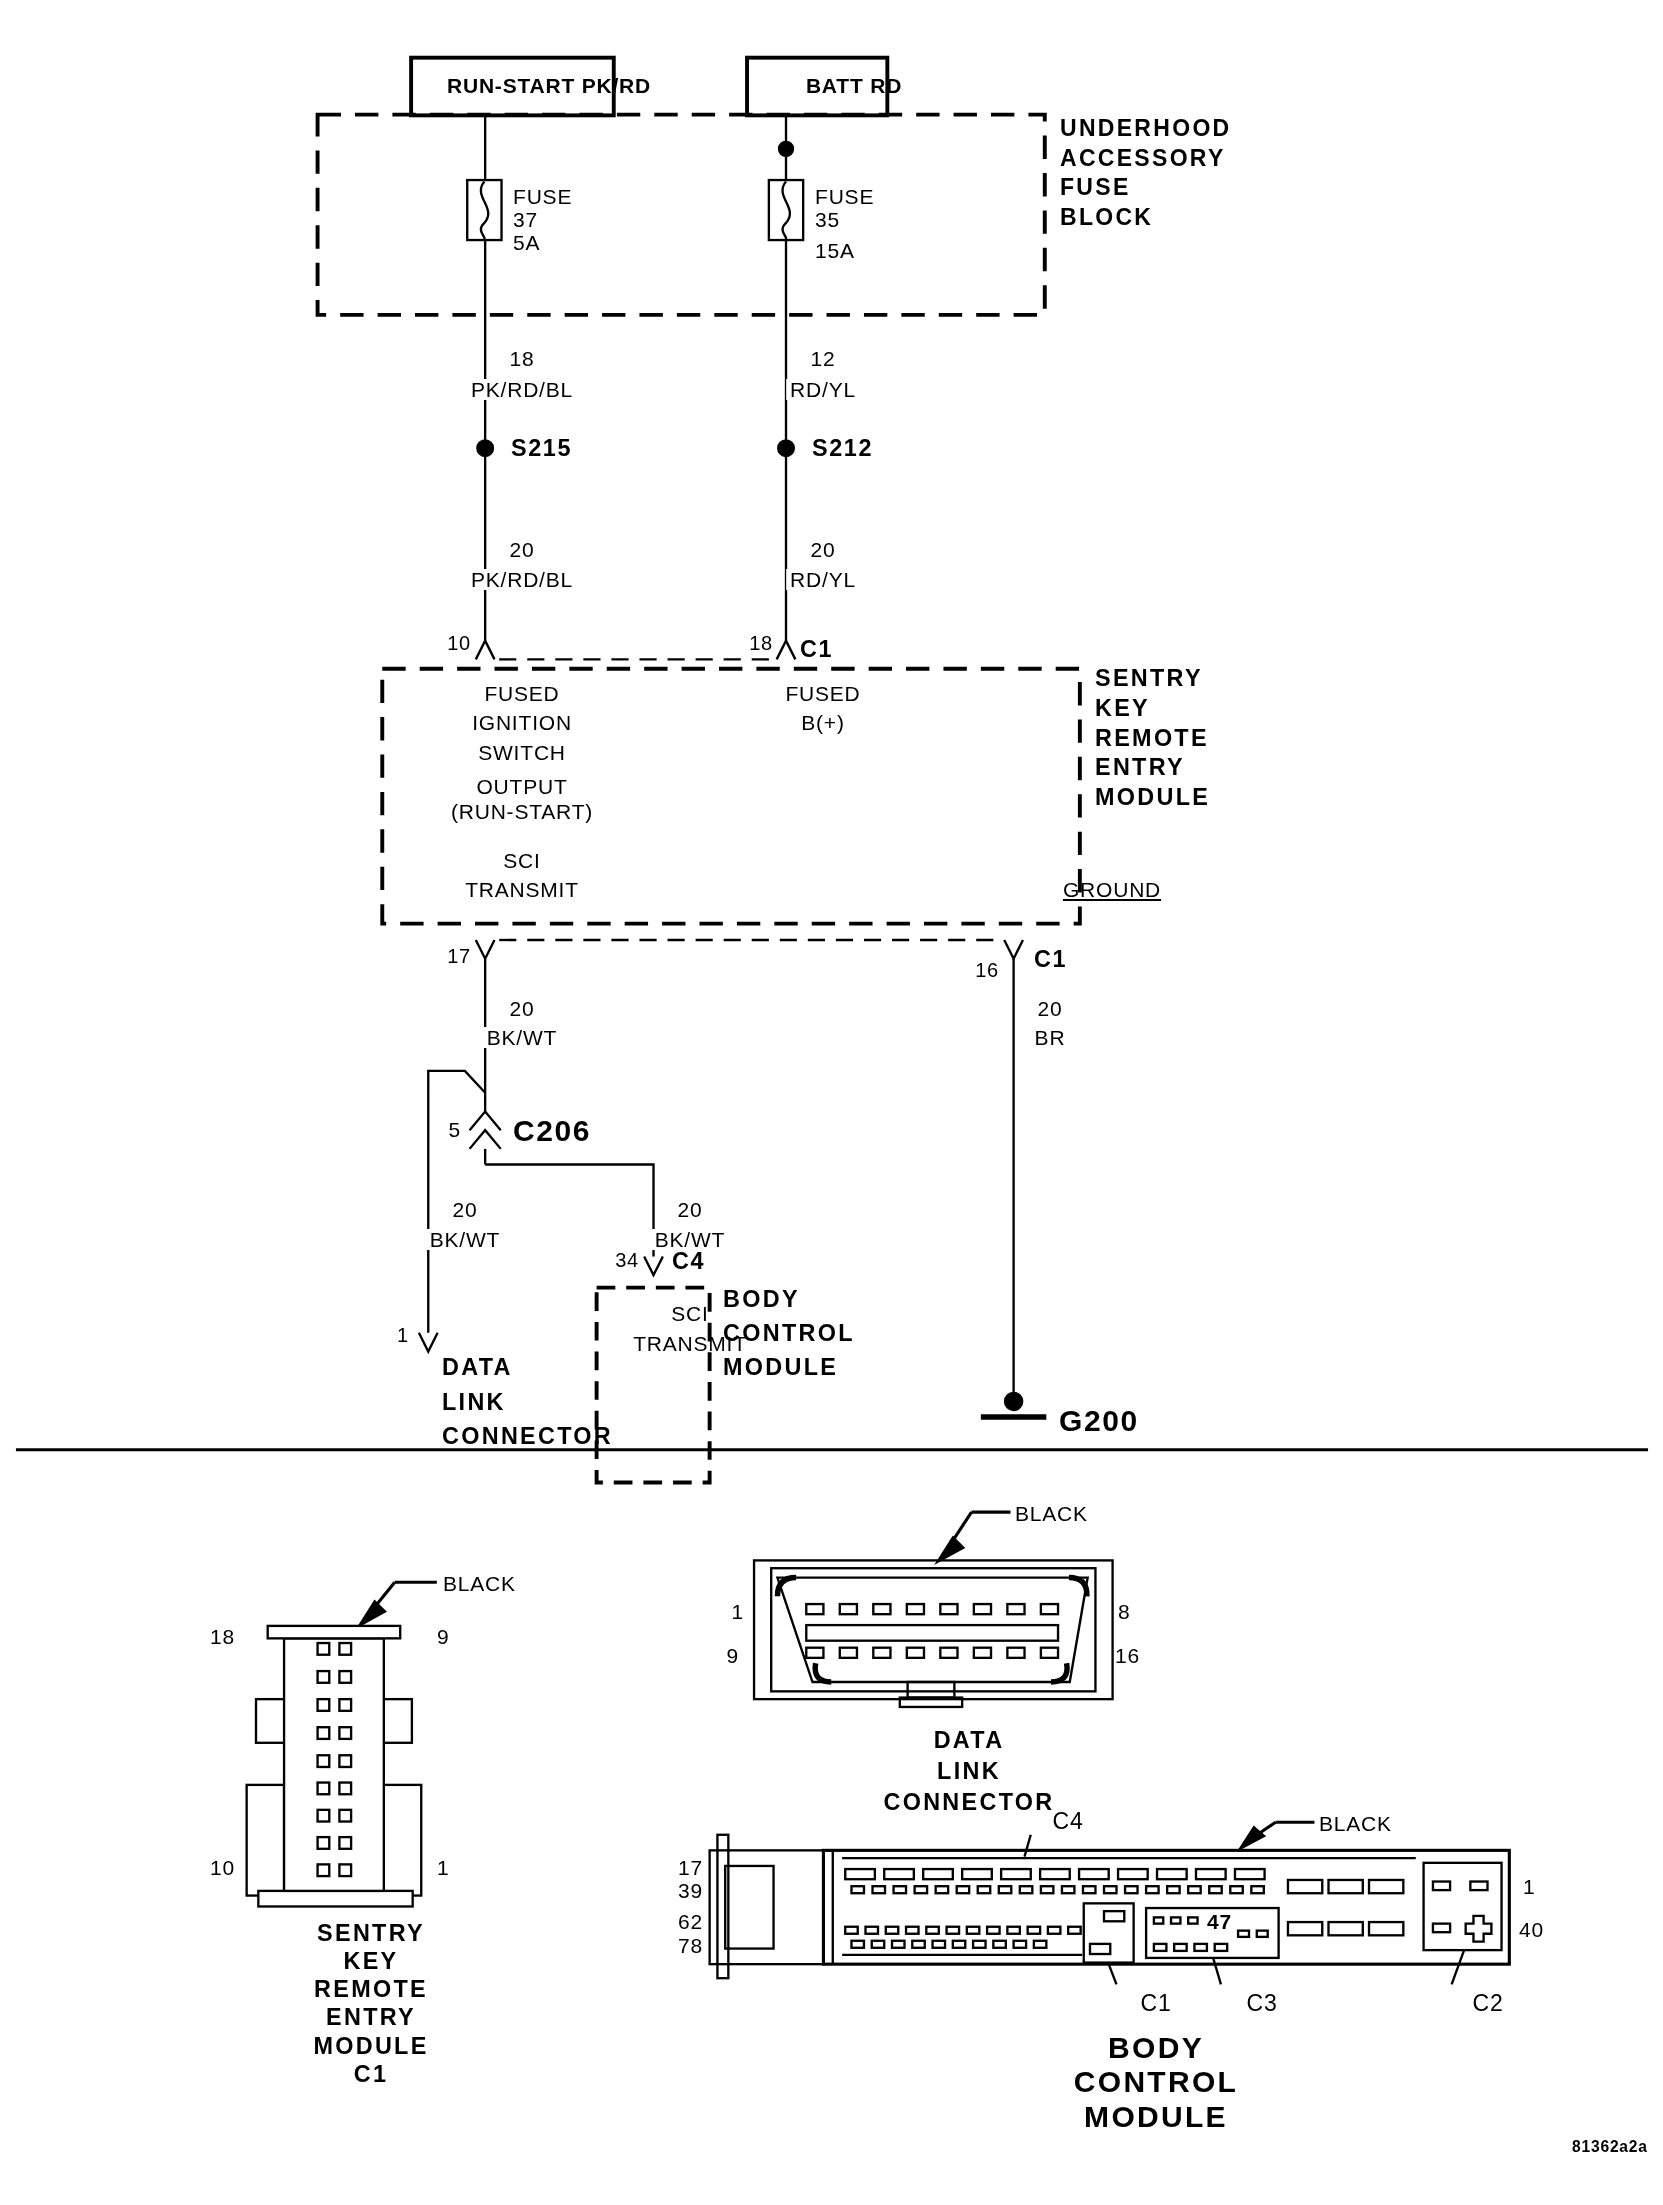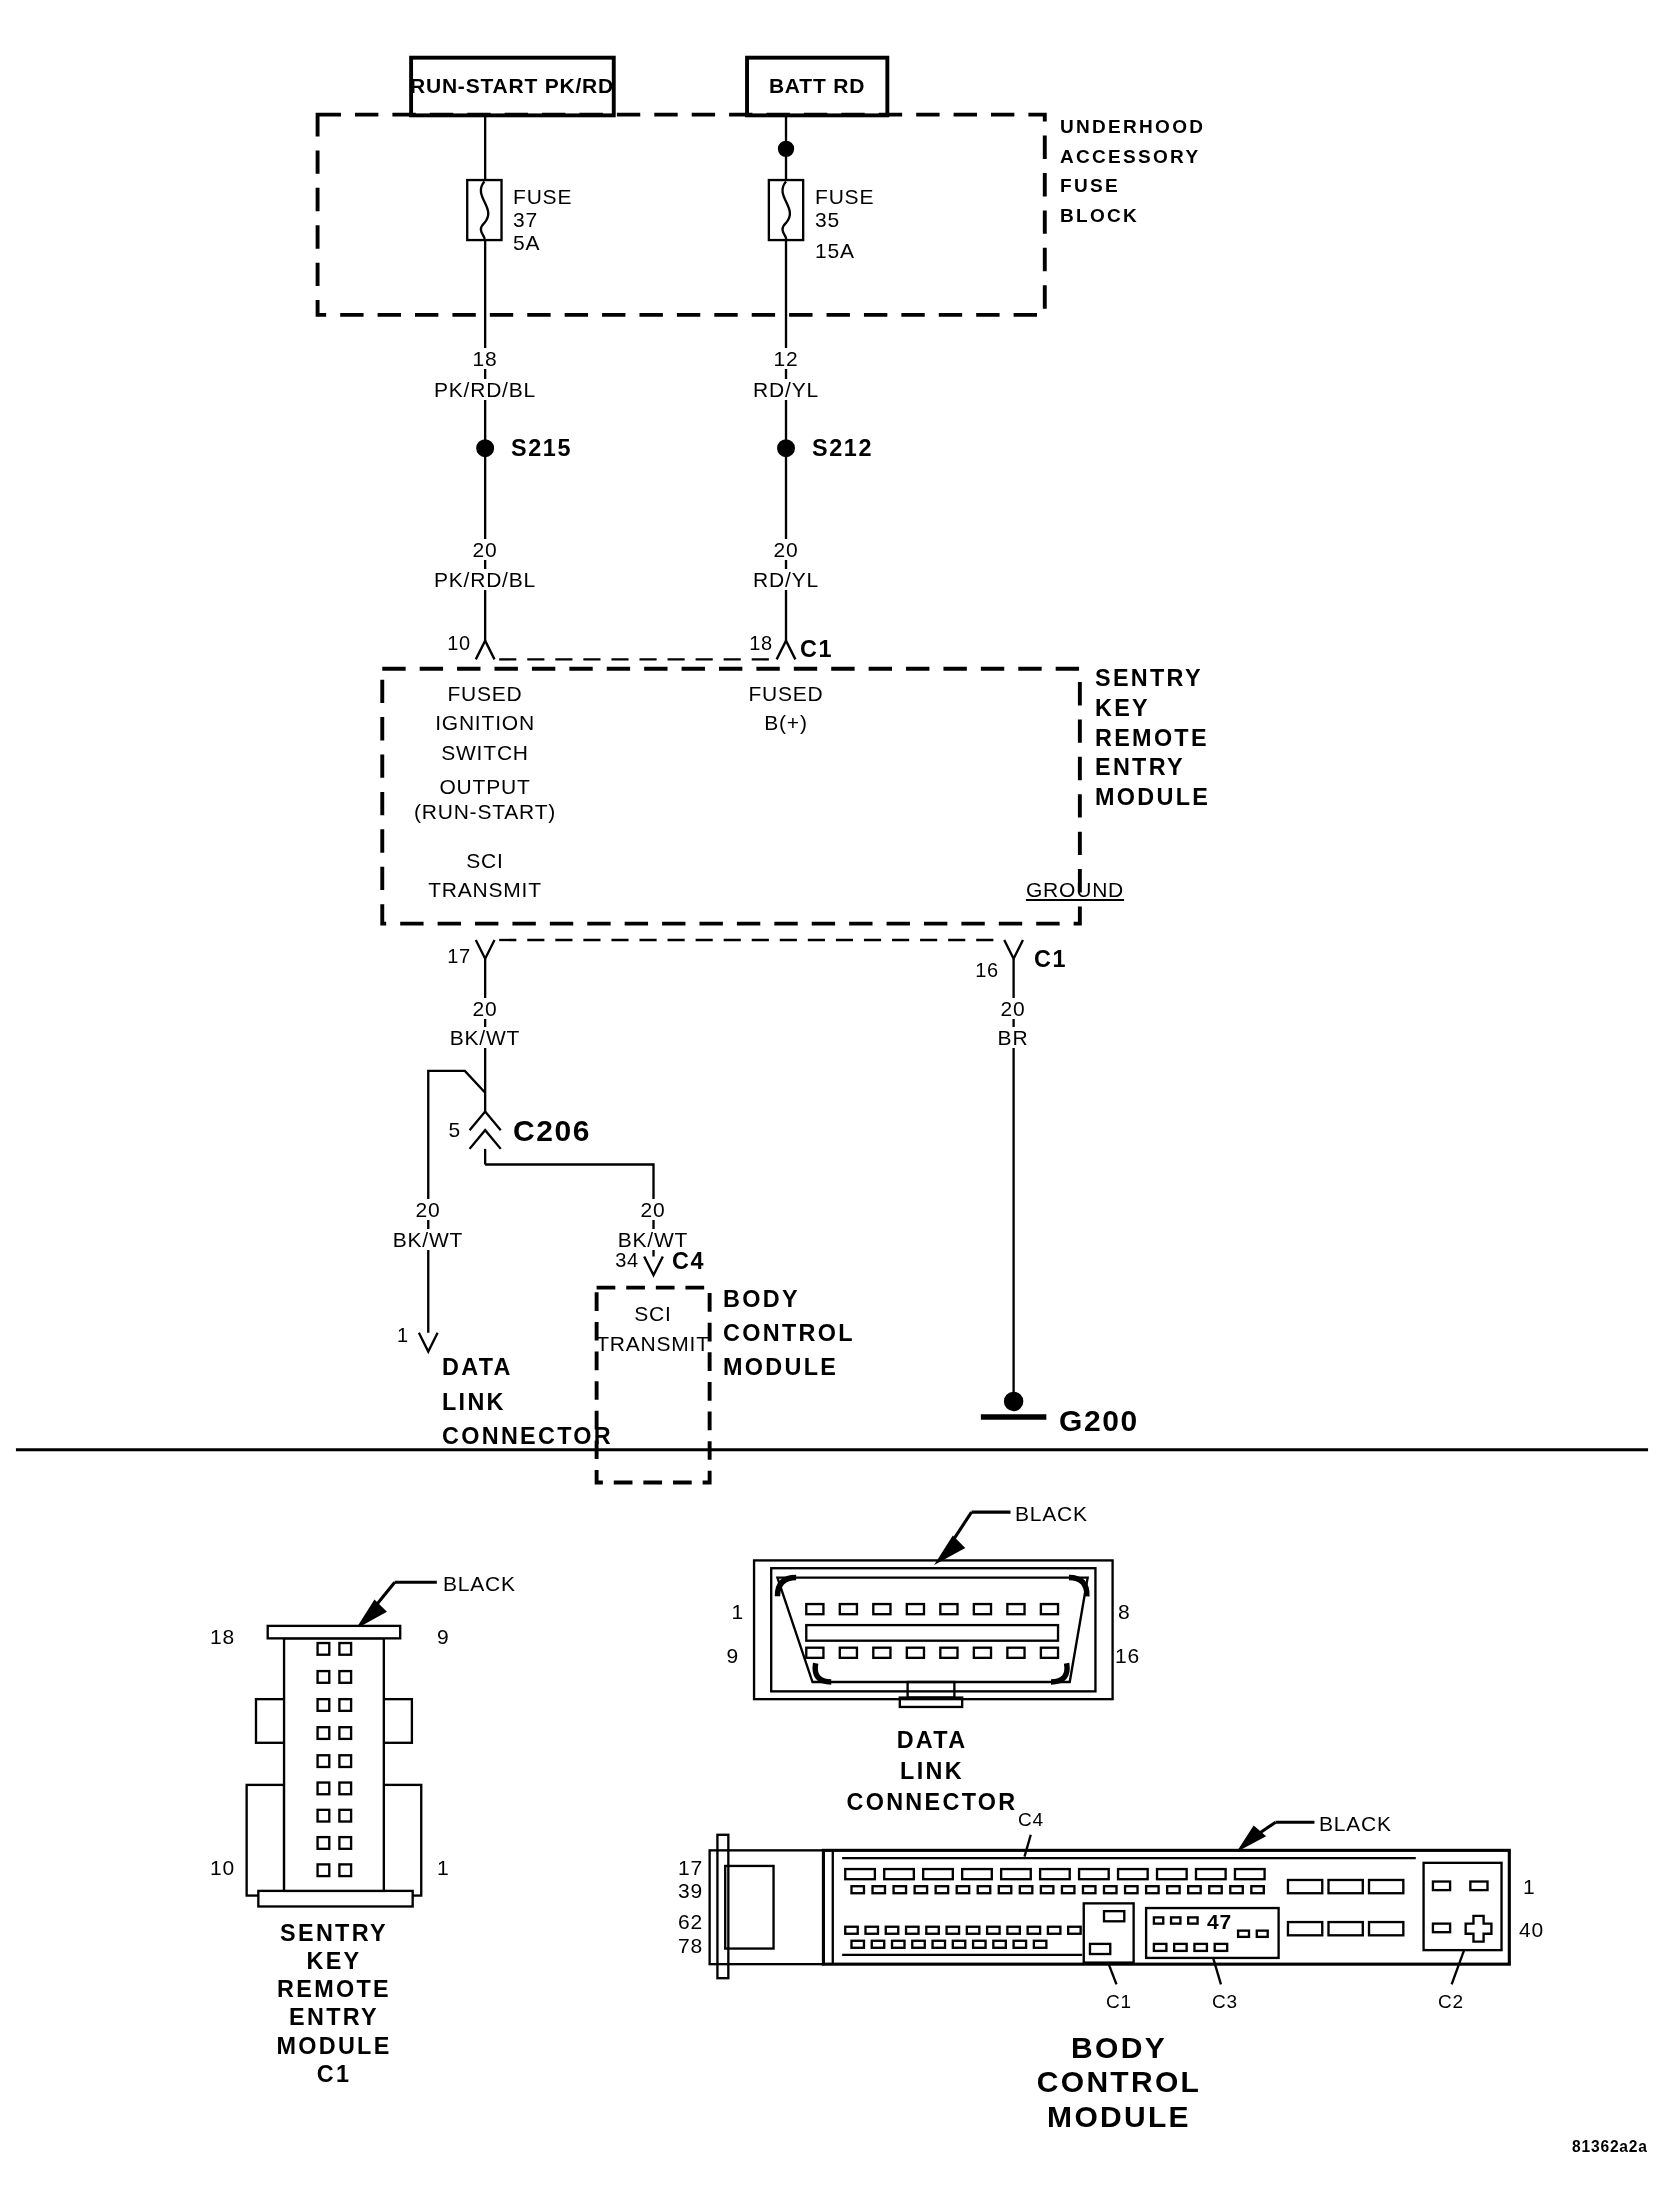--- a/index.html
+++ b/index.html
@@ -1,26 +1,26 @@
 <!DOCTYPE html>
 <html style="font-size:12.5px"><head>
 <meta charset="utf-8">
 <style>
   html,body{margin:0;padding:0;background:#fff;}
   .canvas{position:relative;width:1664px;height:2205px;background:#ffffff;overflow:hidden;
           font-family:"Liberation Sans",sans-serif;color:#000;}
   svg.art{position:absolute;left:0;top:0;}
   .t{position:absolute;line-height:1;white-space:nowrap;color:#000;}
-  .c{transform:translateX(-50%);text-align:center;}
+  .c{transform:translateX(-50%);text-align:center;margin-left:37px;}
   .r{transform:translateX(-100%);text-align:right;}
   .b{font-weight:bold;}
   .s20{font-size:15.6px;letter-spacing:0.8px;}
   .s26{font-size:20px;letter-spacing:0.8px;}
   .s27{font-size:21px;letter-spacing:0.8px;}
-  .s29{font-size:19px;letter-spacing:0.8px;}
+  .s29{font-size:23px;letter-spacing:0.8px;}
   .s30{font-size:23.4px;letter-spacing:1.6px;}
   .s32{font-size:30px;letter-spacing:1.6px;}
   .ls3{letter-spacing:2.3px;}
   .mask{background:#fff;padding:0 3.9px;}
 </style>
 </head>
 <body>
 
 <div class="canvas">
 

